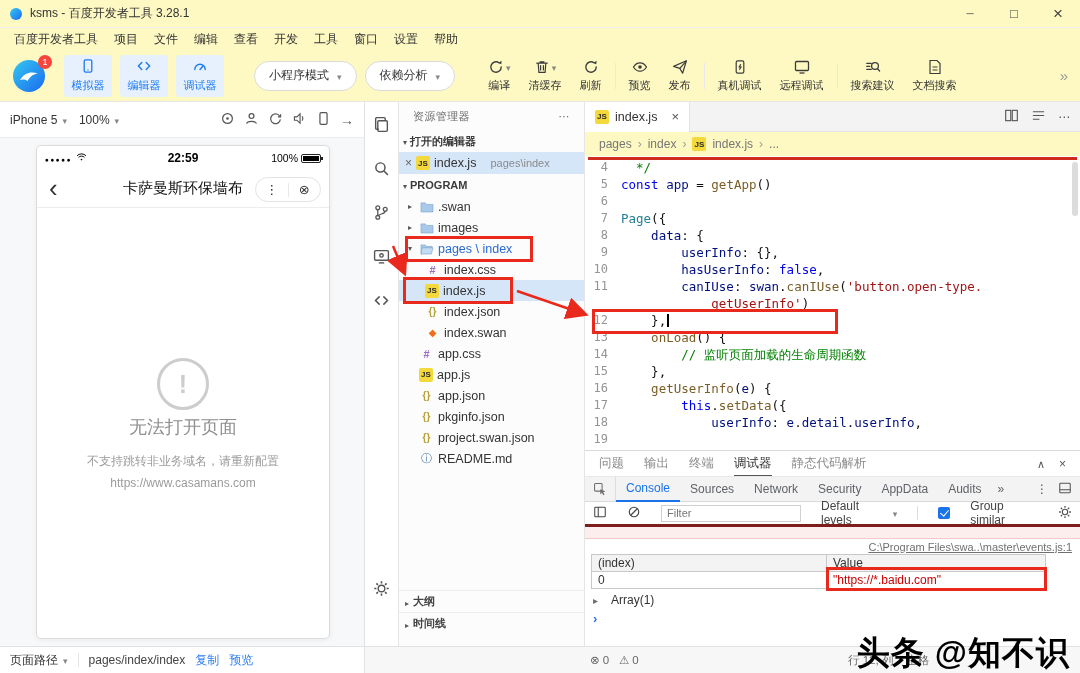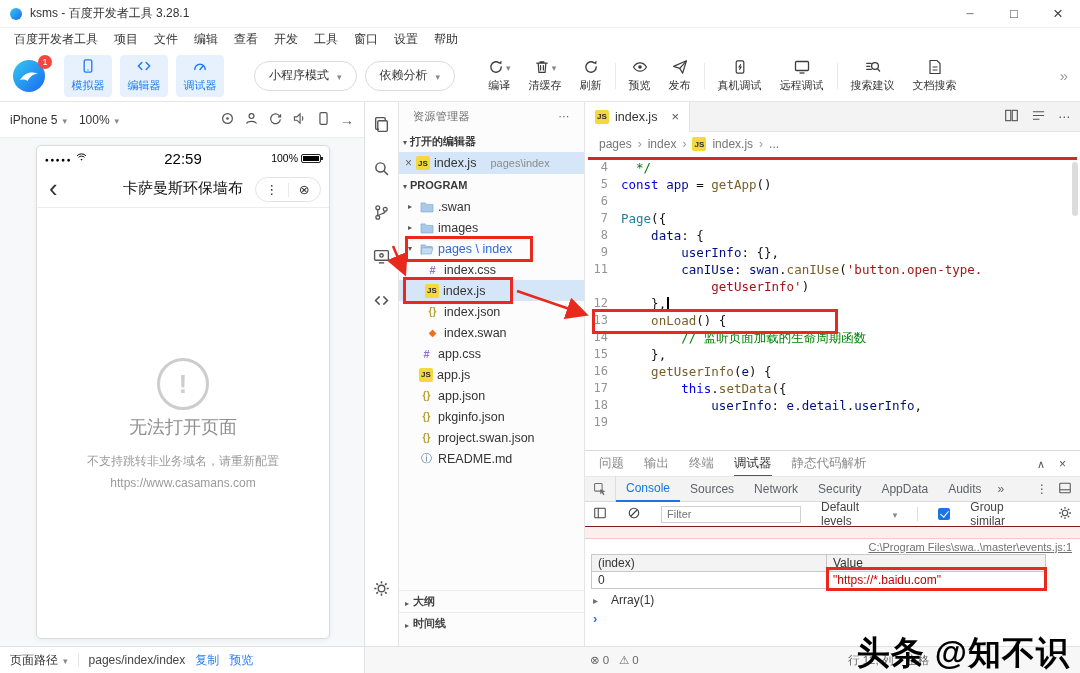--- a/index.html
+++ b/index.html
@@ -1,17 +1,17 @@
 <!DOCTYPE html>
 <html><head>
 <meta charset="utf-8">
 <style>
 *{margin:0;padding:0;box-sizing:border-box}
 html,body{background:#9a9a9a}
-#app{position:relative;width:1080px;height:673px;margin:0 auto;background:#ffffff;font-family:"Liberation Sans","DejaVu Sans",sans-serif;font-size:12px;color:#333;overflow:hidden}
+#app{position:relative;width:1080px;height:673px;margin:0 auto;background:#fef9c3;font-family:"Liberation Sans","DejaVu Sans",sans-serif;font-size:12px;color:#333;overflow:hidden}
 
 .titlebar{height:28px;display:flex;align-items:center;padding-left:10px;border-bottom:1px solid #f0f0f0}
 .app-dot{width:12px;height:12px;border-radius:50%;background:linear-gradient(135deg,#36c6f0,#1a6df2);margin-right:8px;flex:none}
 .tb-title{font-size:12px;color:#333}
 .win-controls{margin-left:auto;display:flex}
 .wc{width:44px;height:28px;display:flex;align-items:center;justify-content:center;color:#444}
 .wc-min::before{content:"─";font-size:10px}
 .wc-max::before{content:"□";font-size:13px}
 .wc-close::before{content:"×";font-size:17px}
 
@@ -40,21 +40,21 @@
 .sim-panel{width:365px;border-right:1px solid #e2e2e2;display:flex;flex-direction:column;background:#fff;flex:none}
 .sim-controls{height:36px;display:flex;align-items:center;gap:12px;padding:0 10px;border-bottom:1px solid #ececec}
 .sim-dd{display:flex;align-items:center;gap:5px;font-size:12px;color:#333}
 .sim-icons{margin-left:auto;display:flex;align-items:center;gap:9px;color:#555}
 .sim-icons svg{width:15px;height:15px}
 .gl-arrow-r::before{content:"→";font-size:14px;color:#555}
 .sim-stage{flex:1;background:#f7f8fa;position:relative}
 .phone{position:absolute;left:36px;top:7px;width:294px;height:494px;background:#fff;border:1px solid #dcdcdc;border-radius:5px;box-shadow:0 1px 5px rgba(0,0,0,.06);display:flex;flex-direction:column}
 .p-status{height:24px;display:flex;align-items:center;padding:0 8px;gap:4px;font-size:11px;color:#000;position:relative}
 .dots::before{content:"●●●●●";font-size:6.5px;letter-spacing:1.5px}
-.p-time{position:absolute;left:0;right:0;text-align:center;font-weight:normal;font-size:15px;pointer-events:none}
+.p-time{position:absolute;left:0;right:0;text-align:center;font-weight:bold;font-size:12px;pointer-events:none}
 .p-batt{margin-left:auto;display:flex;align-items:center;gap:3px;font-size:10.5px;z-index:1}
 .batt{width:20px;height:9px;border:1px solid #222;border-radius:2px;position:relative;padding:1px}
 .batt::before{content:"";display:block;width:100%;height:100%;background:#000}
 .batt::after{content:"";position:absolute;right:-3px;top:2px;width:2px;height:3px;background:#222}
 .p-nav{height:38px;border-bottom:1px solid #ededed;position:relative;display:flex;align-items:center;justify-content:center}
 .p-back{position:absolute;left:12px;top:0;line-height:36px}
 .p-back::before{content:"‹";font-size:26px;color:#333;font-weight:300}
 .p-title{font-size:15px;color:#111}
 .capsule{position:absolute;right:8px;top:7px;width:66px;height:25px;border:1px solid #e3e3e3;border-radius:13px;display:flex;align-items:center;background:#fff}
 .c-cell{flex:1;text-align:center;color:#333;font-size:13px}
@@ -128,21 +128,21 @@
 .dbg-right{margin-left:auto;display:flex;gap:14px;color:#555;font-size:12px}
 .gl-up::before{content:"∧";font-size:11px}
 .dt-tabs{height:26px;background:#f3f3f3;border-top:1px solid #e8e8e8;border-bottom:1px solid #dadada;display:flex;align-items:center;font-size:12px;color:#5f6368}
 .dt-inspect{padding:0 8px;color:#6e6e6e;border-right:1px solid #ddd;height:26px;display:flex;align-items:center}
 .dt-inspect svg{width:14px;height:14px}
 .dt-tab{padding:8px 10px;height:26px;display:flex;align-items:center}
 .dt-tab.active{color:#1a73e8;border-bottom:2px solid #1a73e8}
 .dt-more{padding:0 6px;color:#5f6368}
 .dt-right{margin-left:auto;display:flex;align-items:center;gap:10px;margin-right:8px;color:#555}
 .dt-right svg{width:14px;height:14px}
-.con-toolbar{height:25px;display:flex;align-items:center;gap:20px;padding:0 8px;border-bottom:1px solid #7f1d1d;font-size:12px;color:#444}
+.con-toolbar{height:25px;display:flex;align-items:center;gap:20px;padding:0 8px;border-bottom:3px solid #7f1d1d;font-size:12px;color:#444}
 .con-toolbar svg{width:14px;height:14px}
 .filter-input{width:140px;height:17px;border:1px solid #d0d0d0;font-size:11px;padding:0 5px;color:#333;font-family:inherit;background:#fff}
 .lv{display:flex;align-items:center;gap:4px}
 .v-div{width:1px;height:14px;background:#ddd}
 .cb{width:12px;height:12px;background:#1a73e8;border-radius:2px;position:relative;flex:none}
 .cb::after{content:"";position:absolute;left:3.5px;top:1px;width:4px;height:7px;border:solid #fff;border-width:0 1.6px 1.6px 0;transform:rotate(40deg)}
 .con-gear{margin-left:auto;color:#555}
 .con-body{flex:1;position:relative;font-size:12px;overflow:hidden}
 .con-errband{height:12px;background:#fdeeee;border-bottom:1px solid #f3c9c9}
 .con-linkrow{height:15px;display:flex;align-items:center;justify-content:flex-end;padding-right:8px}
@@ -599,20 +599,24 @@
             </div>
             <div class="crow">
               <span class="ln">8</span>
               <span class="lc"><span class="tk-p">    </span><span class="tk-v">data</span><span class="tk-p">: {</span></span>
             </div>
             <div class="crow">
               <span class="ln">9</span>
               <span class="lc"><span class="tk-p">        </span><span class="tk-v">userInfo</span><span class="tk-p">: {},</span></span>
             </div>
             <div class="crow">
+              <span class="ln">10</span>
+              <span class="lc"><span class="tk-p">        </span><span class="tk-v">hasUserInfo</span><span class="tk-p">: </span><span class="tk-k">false</span><span class="tk-p">,</span></span>
+            </div>
+            <div class="crow">
               <span class="ln">11</span>
               <span class="lc"><span class="tk-p">        </span><span class="tk-v">canIUse</span><span class="tk-p">: </span><span class="tk-v">swan</span><span class="tk-p">.</span><span class="tk-f">canIUse</span><span class="tk-p">(</span><span class="tk-s">'button.open-type.</span></span>
             </div>
             <div class="crow">
               <span class="ln"></span>
               <span class="lc"><span class="tk-p">            </span><span class="tk-s">getUserInfo'</span><span class="tk-p">)</span></span>
             </div>
             <div class="crow">
               <span class="ln">12</span>
               <span class="lc"><span class="tk-p">    },</span><span class="caret-cursor"></span></span>

